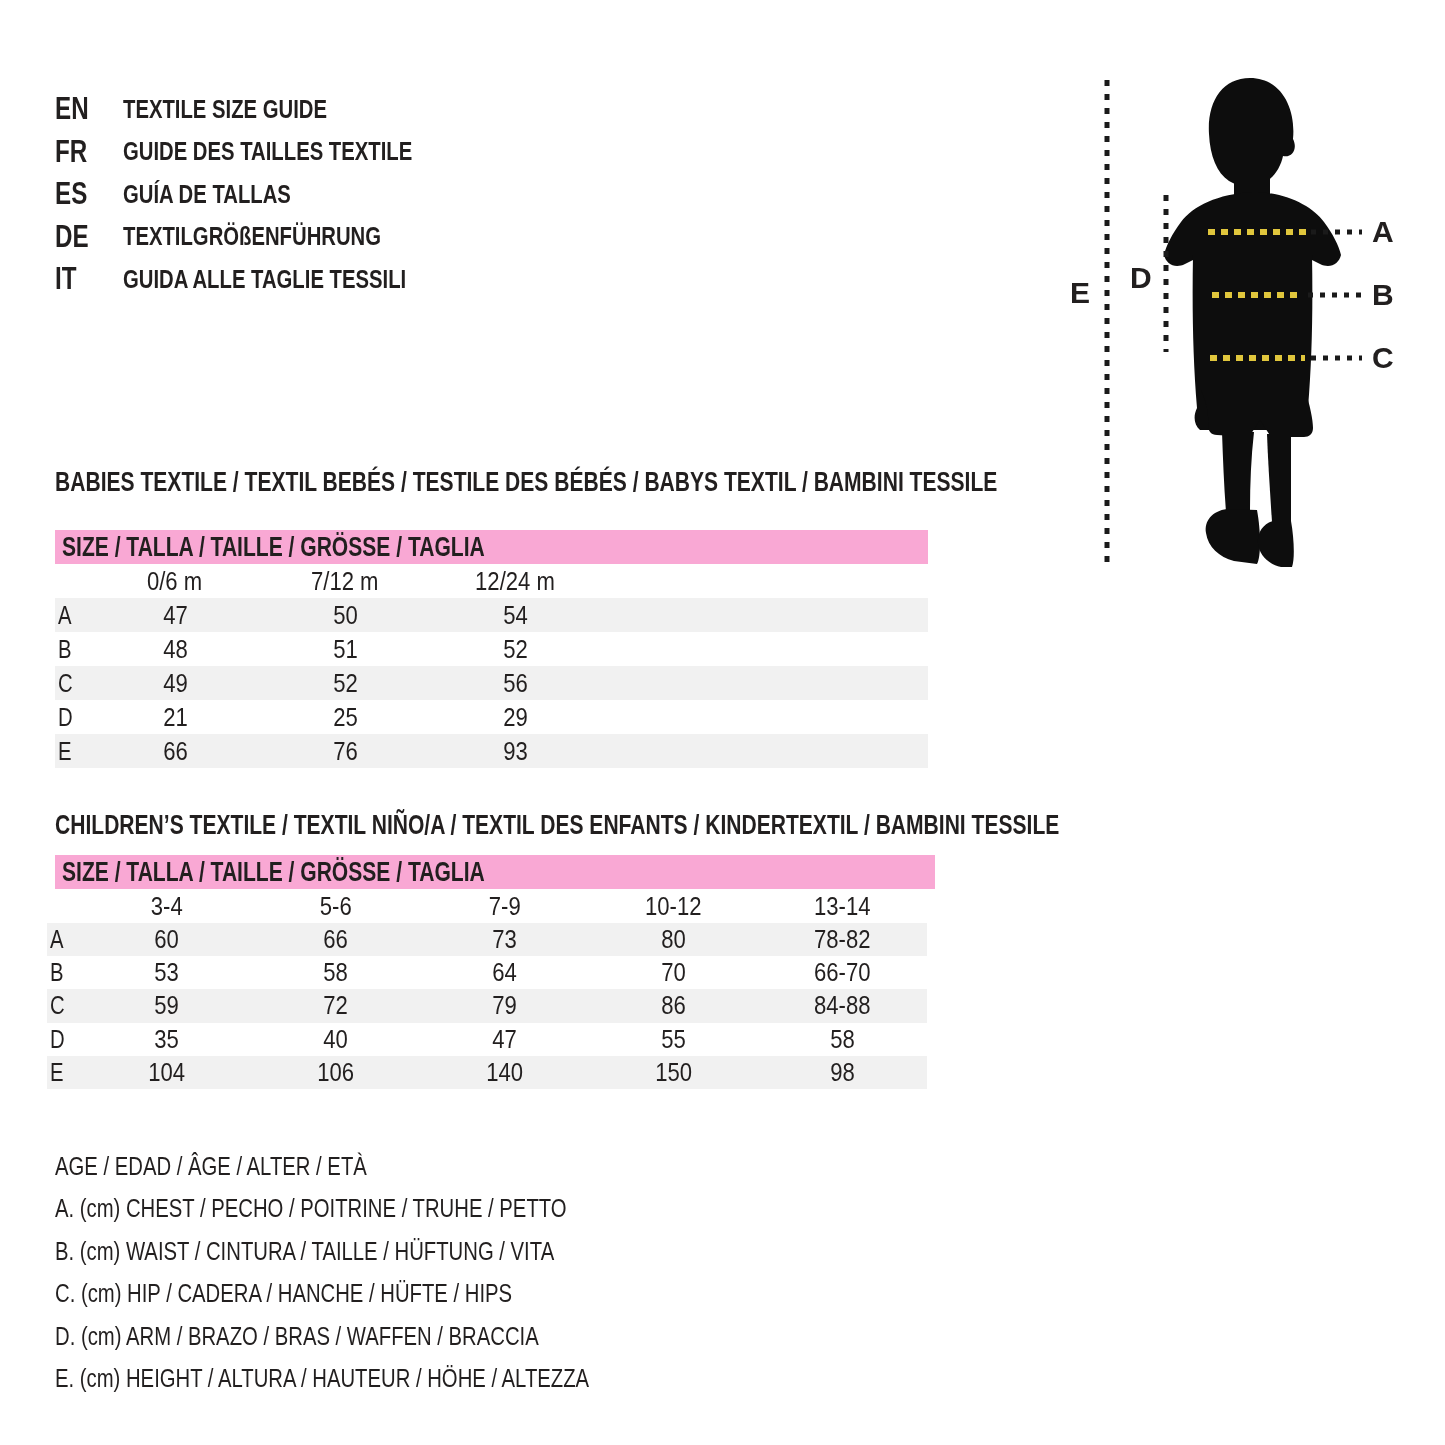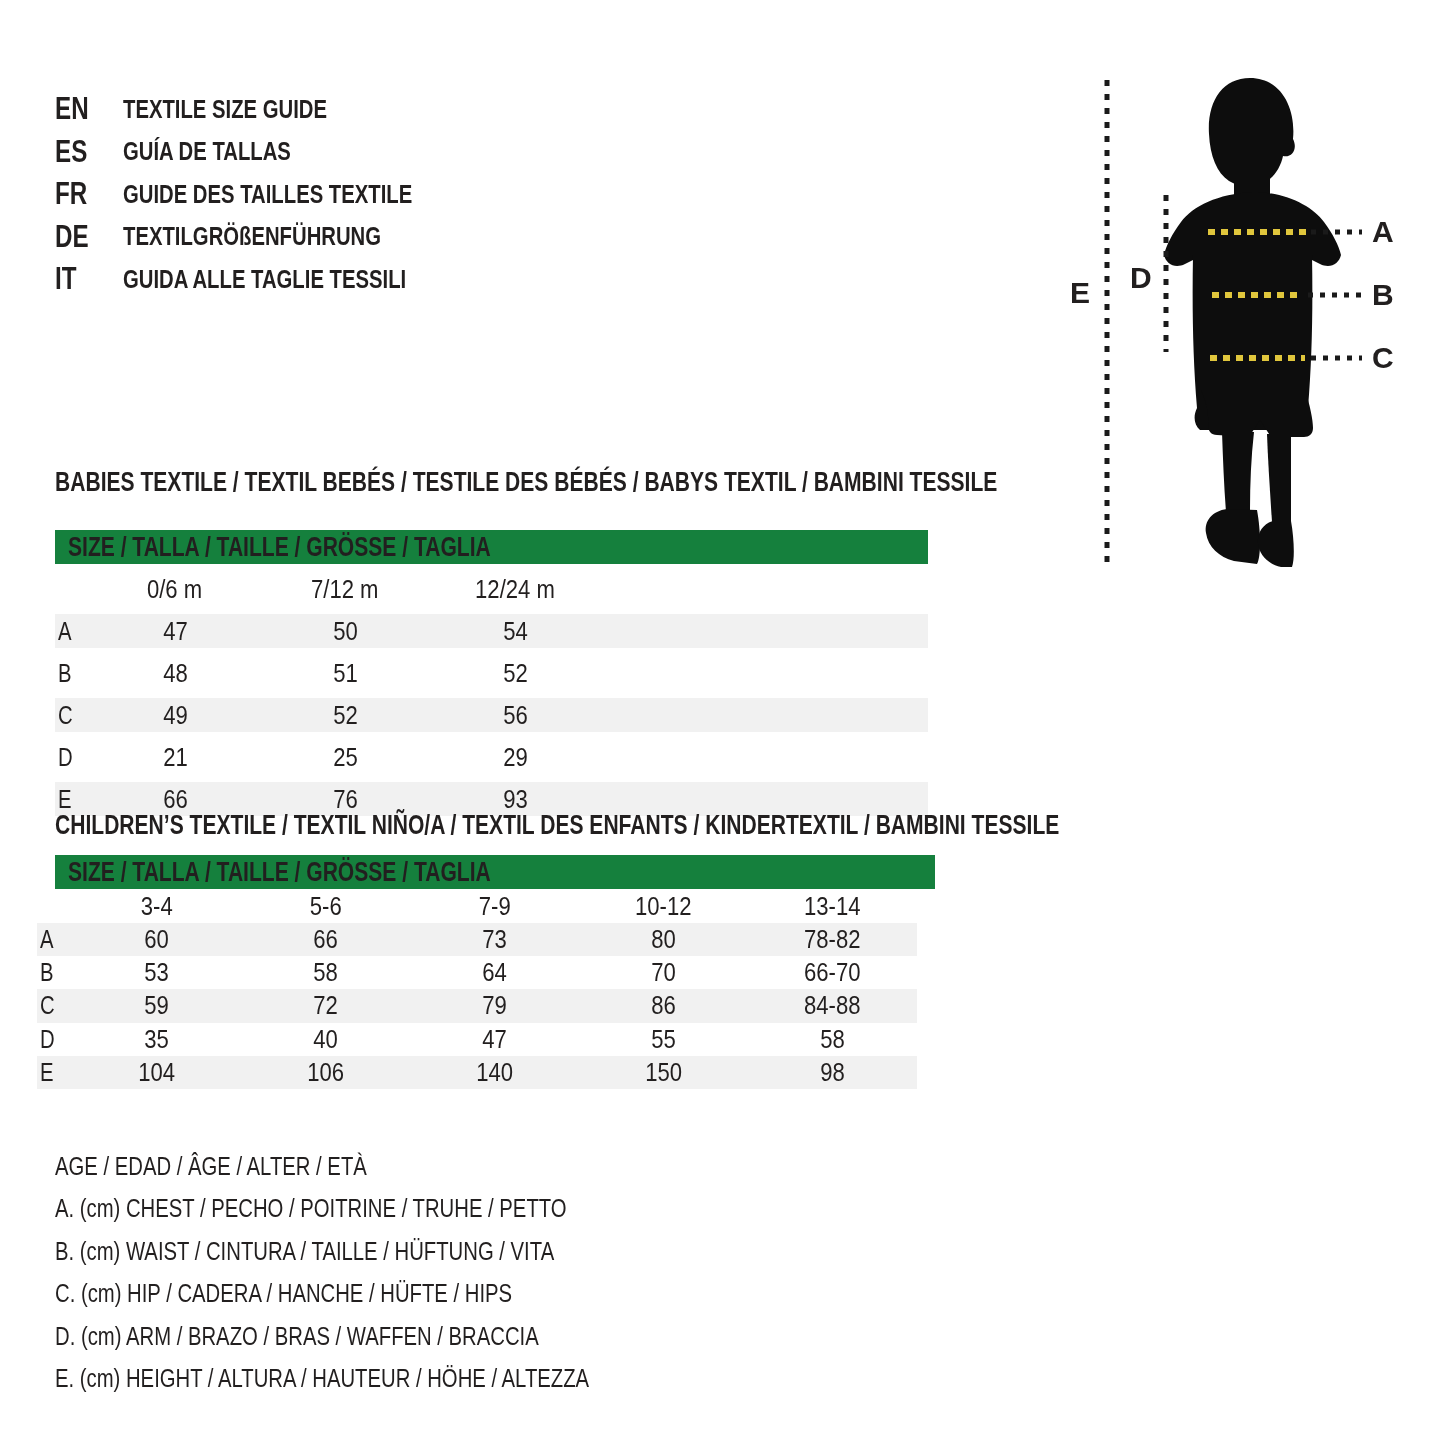--- a/index.html
+++ b/index.html
@@ -23,27 +23,27 @@
   .lang-code { flex:0 0 68px; font-size:31px; font-weight:700; }
   .lang-title { font-size:26px; font-weight:700; }
 
   
   .figure-svg { left:1060px; top:60px; }
   .mlabel { position:absolute; font-size:30px; font-weight:700; line-height:30px; }
 
   
   .section-title { font-size:27px; font-weight:700; }
   .size-bar {
-    background:#15803d; height:34px;
+    background:#f9a8d4; height:34px;
     display:flex; align-items:center;
-    padding-left:13px; box-sizing:border-box;
+    padding-left:7px; box-sizing:border-box;
     font-size:27px; font-weight:700;
   }
   .trow { display:grid; align-items:center; font-size:26px; font-weight:400; }
-  .babies-grid   { grid-template-columns:35px 170px 170px 170px 1fr; width:873px; height:34px;margin-top:8px; }
+  .babies-grid   { grid-template-columns:35px 170px 170px 170px 1fr; width:873px; height:34px; }
   .children-grid { grid-template-columns:35px 169px 169px 169px 169px 169px 1fr; width:880px; height:33.2px; }
   .trow .c { text-align:center; }
   .trow .l { padding-left:3px; }
   .row-gray { background:#f1f1f1; }
   .colhead-row { height:34px; }
 
   
   .legend { left:55px; top:1145px; }
   .legend-line { height:42.5px; display:flex; align-items:center; font-size:26px; font-weight:400; }
 </style>
@@ -51,26 +51,26 @@
 <body>
 
 <div>
 
   <section class="abs lang-header">
     <div class="lang-row">
       <span class="lang-code"><span class="cond">EN</span></span>
       <span class="lang-title"><span class="cond">TEXTILE SIZE GUIDE</span></span>
     </div>
     <div class="lang-row">
+      <span class="lang-code"><span class="cond">FR</span></span>
+      <span class="lang-title"><span class="cond">GUIDE DES TAILLES TEXTILE</span></span>
+    </div>
+    <div class="lang-row">
       <span class="lang-code"><span class="cond">ES</span></span>
       <span class="lang-title"><span class="cond">GUÍA DE TALLAS</span></span>
-    </div>
-    <div class="lang-row">
-      <span class="lang-code"><span class="cond">FR</span></span>
-      <span class="lang-title"><span class="cond">GUIDE DES TAILLES TEXTILE</span></span>
     </div>
     <div class="lang-row">
       <span class="lang-code"><span class="cond">DE</span></span>
       <span class="lang-title"><span class="cond">TEXTILGRÖßENFÜHRUNG</span></span>
     </div>
     <div class="lang-row">
       <span class="lang-code"><span class="cond">IT</span></span>
       <span class="lang-title"><span class="cond">GUIDA ALLE TAGLIE TESSILI</span></span>
     </div>
   </section>
@@ -155,21 +155,21 @@
       <div></div>
     </div>
   </div>
 
   <div class="abs section-title" style="left:55px; top:810px;">
     <span class="cond">CHILDREN’S TEXTILE / TEXTIL NIÑO/A / TEXTIL DES ENFANTS / KINDERTEXTIL / BAMBINI TESSILE</span>
   </div>
   <div class="abs size-bar" style="left:55px; top:855px; width:880px;">
     <span class="cond">SIZE / TALLA / TAILLE / GRÖSSE / TAGLIA</span>
   </div>
-  <div class="abs" style="left:37px; top:889px;">
+  <div class="abs" style="left:47px; top:889px;">
     <div class="trow children-grid colhead-row">
       <div class="l"></div>
       <div class="c"><span class="condc">3-4</span></div>
       <div class="c"><span class="condc">5-6</span></div>
       <div class="c"><span class="condc">7-9</span></div>
       <div class="c"><span class="condc">10-12</span></div>
       <div class="c"><span class="condc">13-14</span></div>
       <div></div>
     </div>
     <div class="trow children-grid row-gray">

